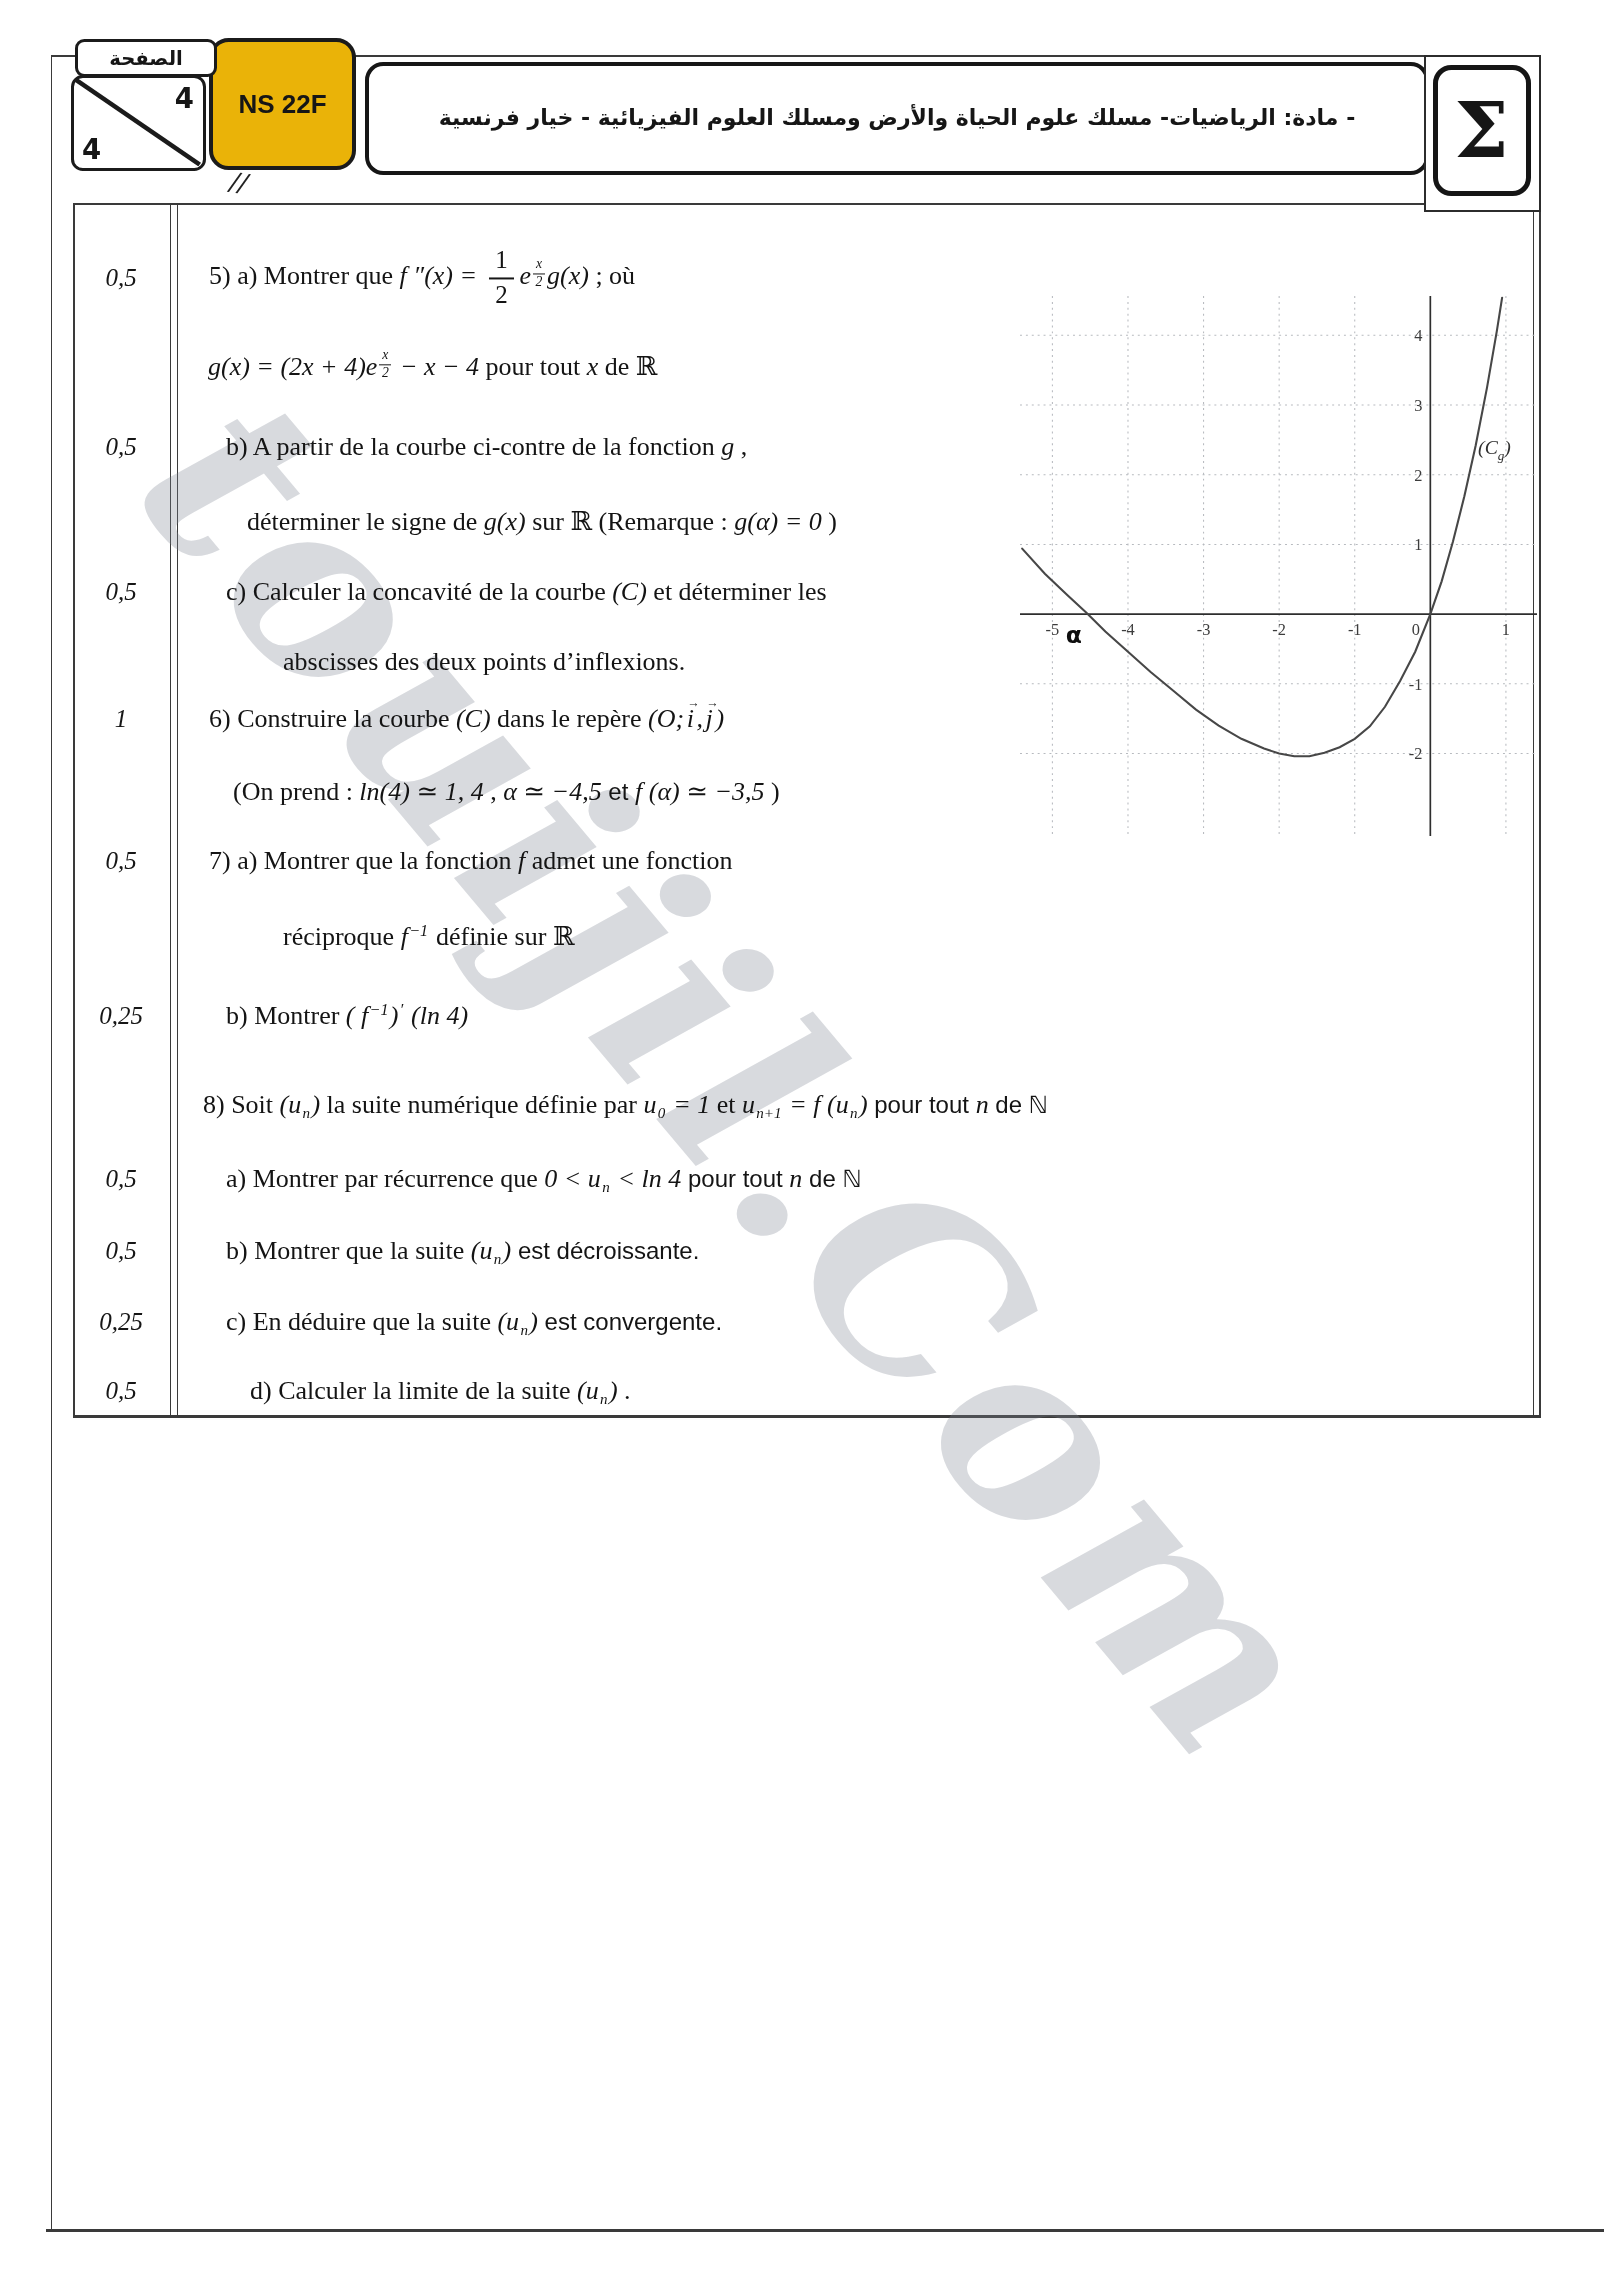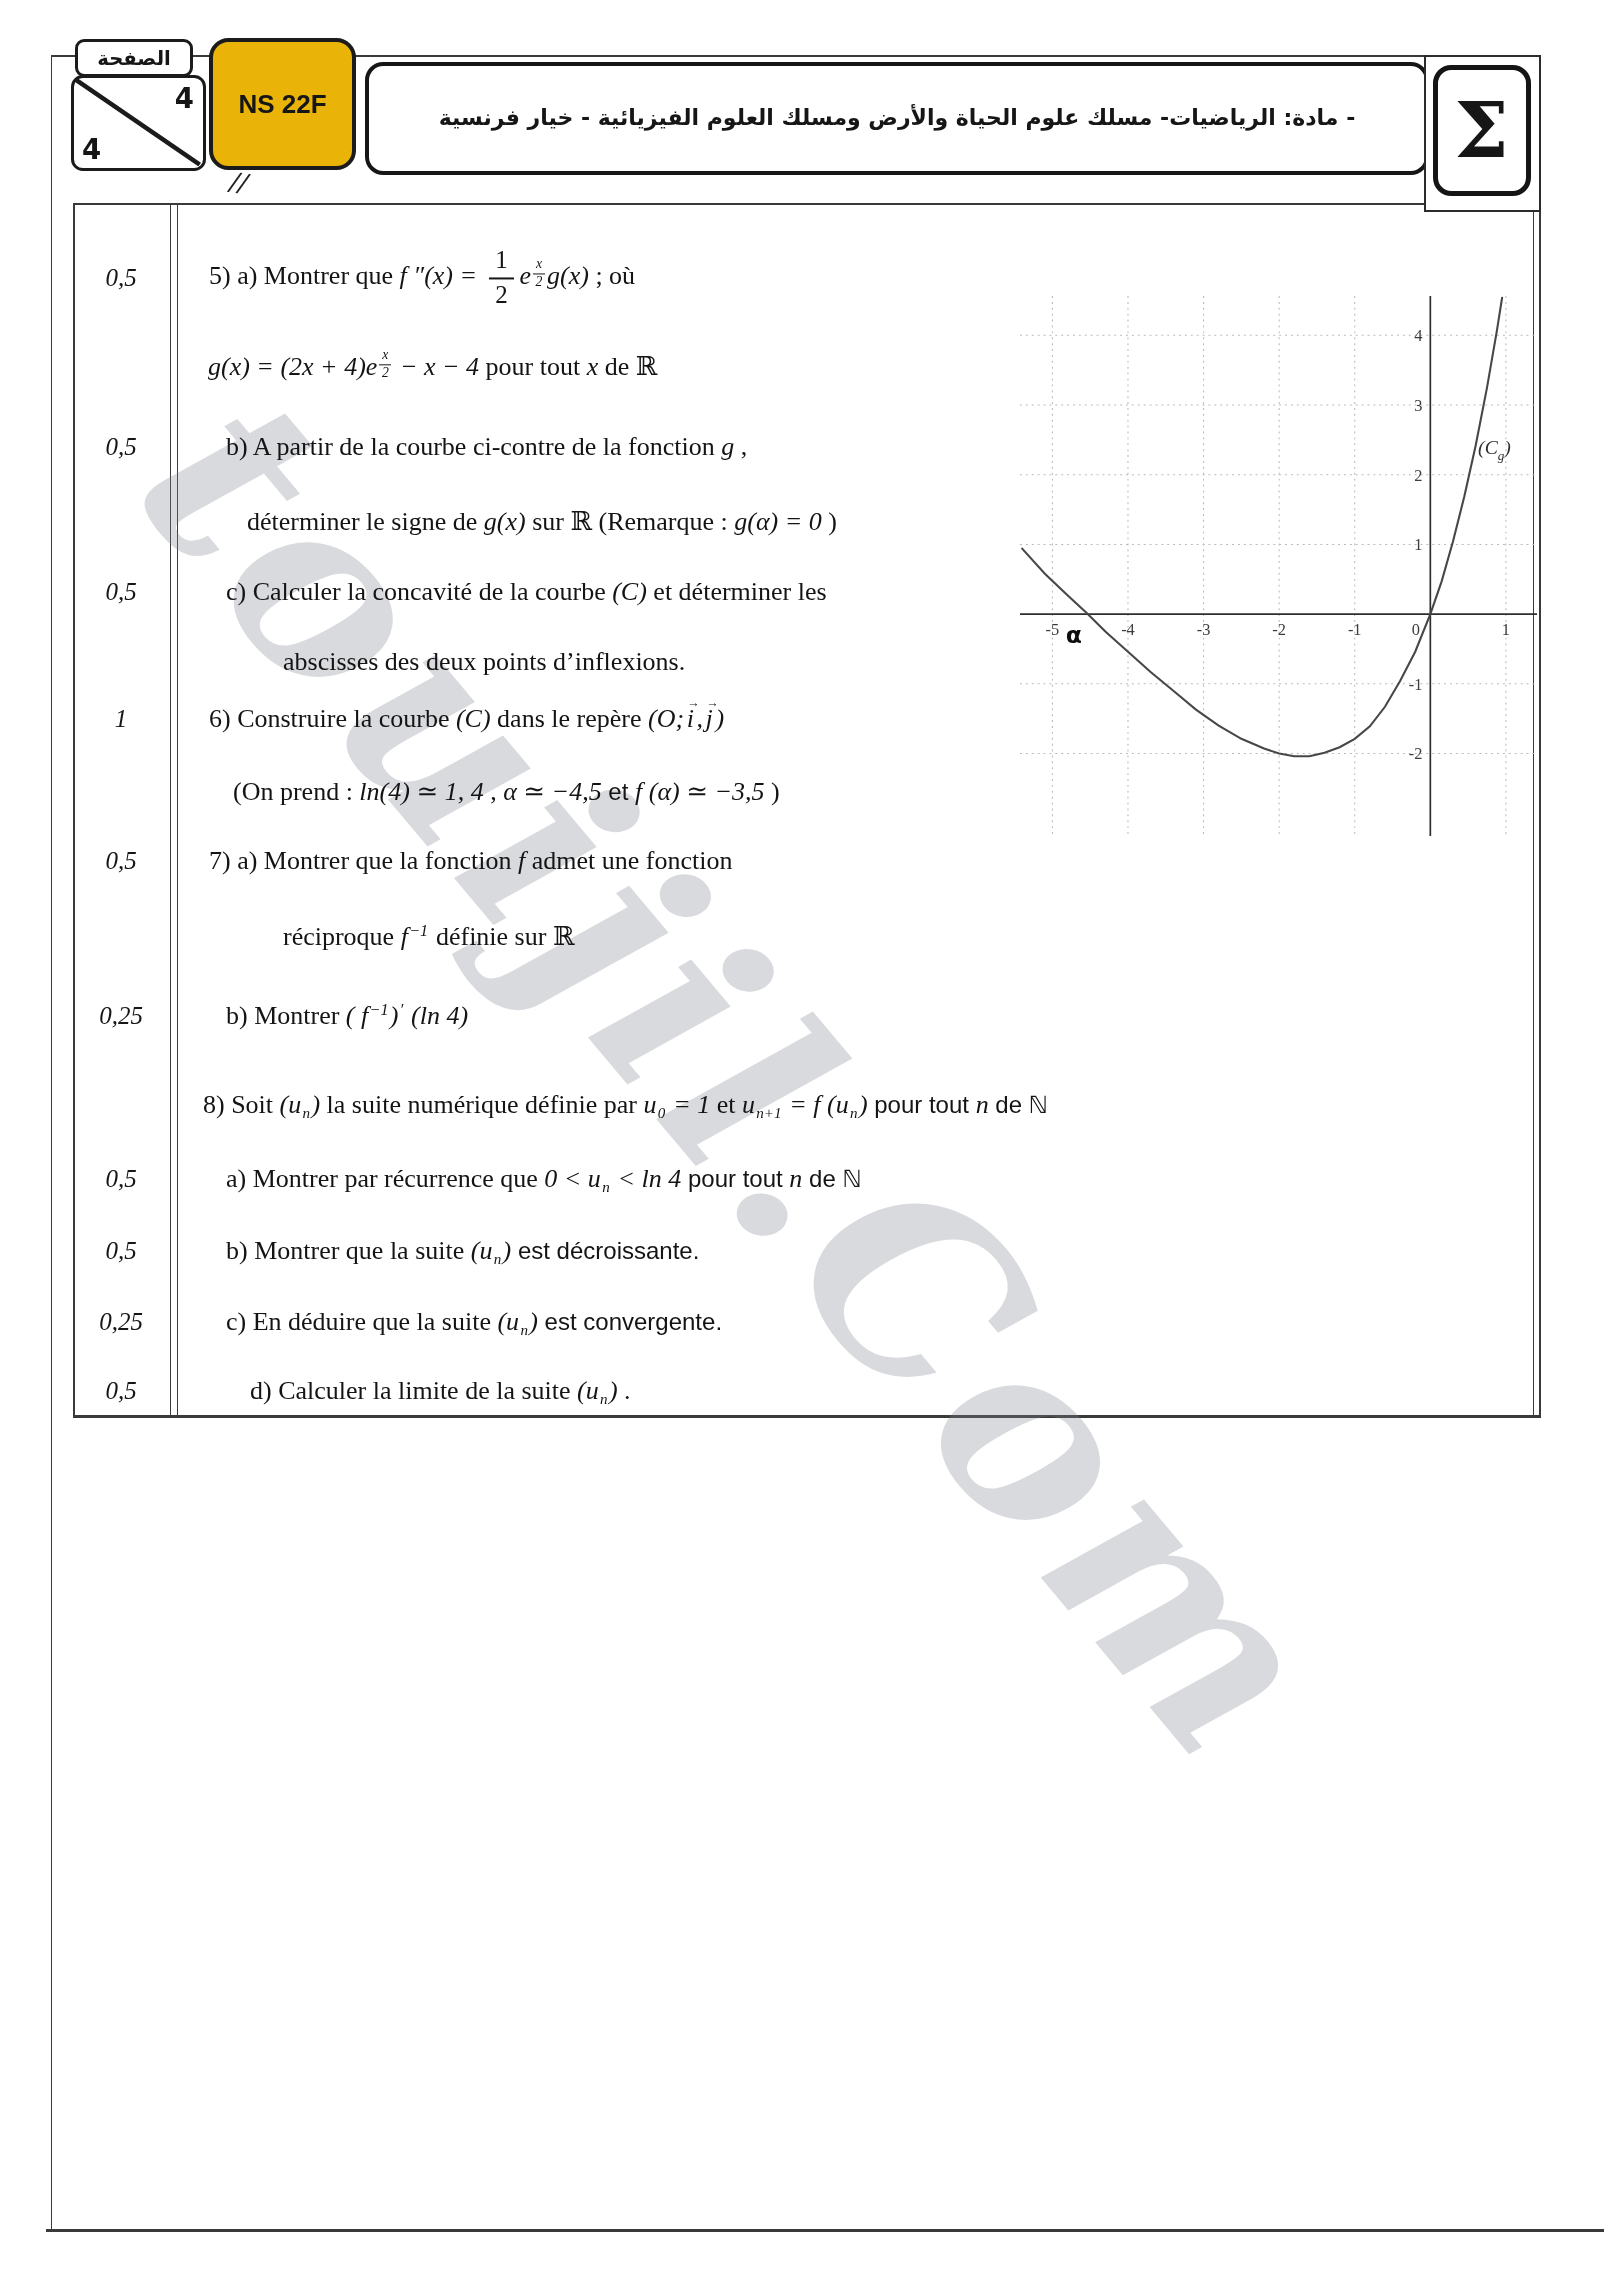--- a/index.html
+++ b/index.html
@@ -3,21 +3,21 @@
 <meta charset="utf-8">
 <style>
   html,body{margin:0;padding:0;background:#e8e8e8;}
   .page{position:relative;width:1623px;height:2295px;background:#ffffff;overflow:hidden;
         font-family:"Liberation Serif","DejaVu Serif",serif;color:#161616;}
 
   
   .hline,.vline{position:absolute;background:#3a3a3a;}
 
   
-  .pagebox-label{position:absolute;left:75px;top:39px;width:118px;height:38px;
+  .pagebox-label{position:absolute;left:75px;top:39px;width:142px;height:38px;
     border:3.9px solid #1b1b1b;border-radius:9.2px;box-sizing:border-box;background:#fff;
     display:flex;align-items:center;justify-content:center;
     font:bold 19.6px "DejaVu Sans",sans-serif;z-index:4;}
   .pagebox-main{position:absolute;left:71px;top:75px;width:135px;height:96px;
     border:3.9px solid #1b1b1b;border-radius:11.8px;box-sizing:border-box;background:#fff;z-index:3;}
   .pagebox-main svg{position:absolute;left:0;top:0;}
   .pg-top{position:absolute;right:9.2px;top:3.9px;font:bold 27.5px "DejaVu Sans",sans-serif;}
   .pg-bot{position:absolute;left:7.9px;bottom:2.6px;font:bold 27.5px "DejaVu Sans",sans-serif;}
   .codebox{position:absolute;left:209px;top:38px;width:147px;height:132px;
     border:4.6px solid #1b1b1b;border-radius:19.6px;box-sizing:border-box;background:#eab308;

